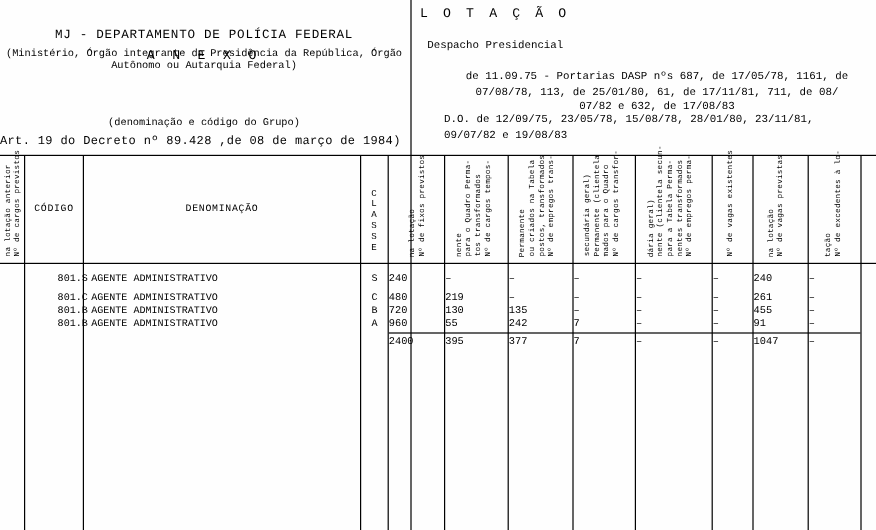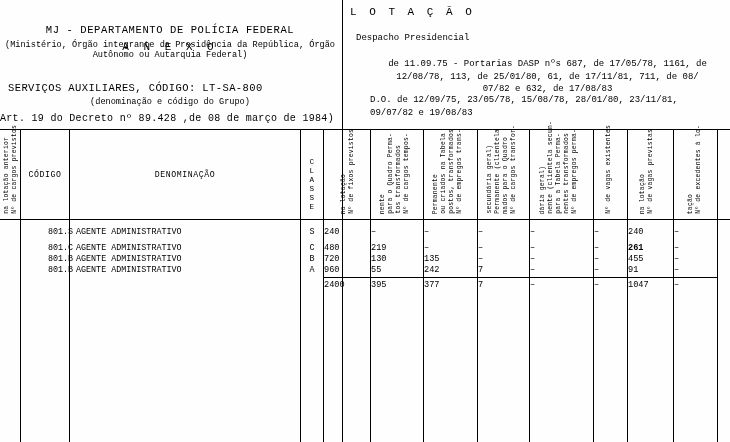--- a/index.html
+++ b/index.html
@@ -159,31 +159,30 @@
 </style>
 </head>
 <body>
 
 <div id="page">
 
   <div class="abs hdr-left">
     <div class="abs t-anexo">A N E X O</div>
     <div class="abs t-mj">MJ - DEPARTAMENTO DE POLÍCIA FEDERAL</div>
     <div class="abs t-orgao">(Ministério, Órgão integrante da Presidência da República, Órgão Autônomo ou Autarquia Federal)</div>
-    <div class="abs t-servicos">SERVIÇOS AUXILIARES, CÓDIGO: LT-SA-800</div>
     <div class="abs t-denom">(denominação e código do Grupo)</div>
     <div class="abs t-art">Art. 19 do Decreto nº 89.428     ,de 08 de    março    de 1984)</div>
   </div>
 
   <div class="abs hdr-right">
     <div class="abs t-lotacao">L O T A Ç Ã O</div>
     <div class="abs t-despacho">Despacho Presidencial</div>
     <div class="abs t-block">
       <div>de 11.09.75 - Portarias DASP nºs 687, de 17/05/78, 1161,  de</div>
-      <div>12/08/78, 113, de 25/01/80, 61, de 17/11/81, 711, de 08/</div>
+      <div>07/08/78, 113, de 25/01/80, 61, de 17/11/81, 711, de 08/</div>
       <div>07/82 e 632, de 17/08/83</div>
     </div>
     <div class="abs t-block2">
       <div>D.O. de  12/09/75, 23/05/78, 15/08/78, 28/01/80, 23/11/81,</div>
       <div>09/07/82 e 19/08/83</div>
     </div>
   </div>
 
   <div class="rule" style="left:342px; top:0; width:1px; height:442px;"></div>
 
@@ -314,21 +313,21 @@
   <div class="abs" style="left:0; top:243px; width:730px; height:11px;">
     <div class="celltxt" style="left:48px;  top:0;">801.C</div>
     <div class="celltxt" style="left:76px;  top:0;">AGENTE ADMINISTRATIVO</div>
     <div class="cellctr" style="left:301px; top:0; width:22px;">C</div>
     <div class="cellnum" style="left:324px; top:0; width:38px;">480</div>
     <div class="cellnum" style="left:371px; top:0; width:40px;">219</div>
     <div class="cellnum" style="left:424px; top:0; width:42px;">–</div>
     <div class="cellnum" style="left:478px; top:0; width:42px;">–</div>
     <div class="cellnum" style="left:530px; top:0; width:54px;">–</div>
     <div class="cellnum" style="left:594px; top:0; width:26px;">–</div>
-    <div class="cellnum" style="left:628px; top:0; width:38px;font-weight:bold;">261</div>
+    <div class="cellnum" style="left:628px; top:0; width:38px;">261</div>
     <div class="cellnum" style="left:674px; top:0; width:36px;">–</div>
   </div>
 
   <div class="abs" style="left:0; top:254px; width:730px; height:11px;">
     <div class="celltxt" style="left:48px;  top:0;">801.B</div>
     <div class="celltxt" style="left:76px;  top:0;">AGENTE ADMINISTRATIVO</div>
     <div class="cellctr" style="left:301px; top:0; width:22px;">B</div>
     <div class="cellnum" style="left:324px; top:0; width:38px;">720</div>
     <div class="cellnum" style="left:371px; top:0; width:40px;">130</div>
     <div class="cellnum" style="left:424px; top:0; width:42px;">135</div>

